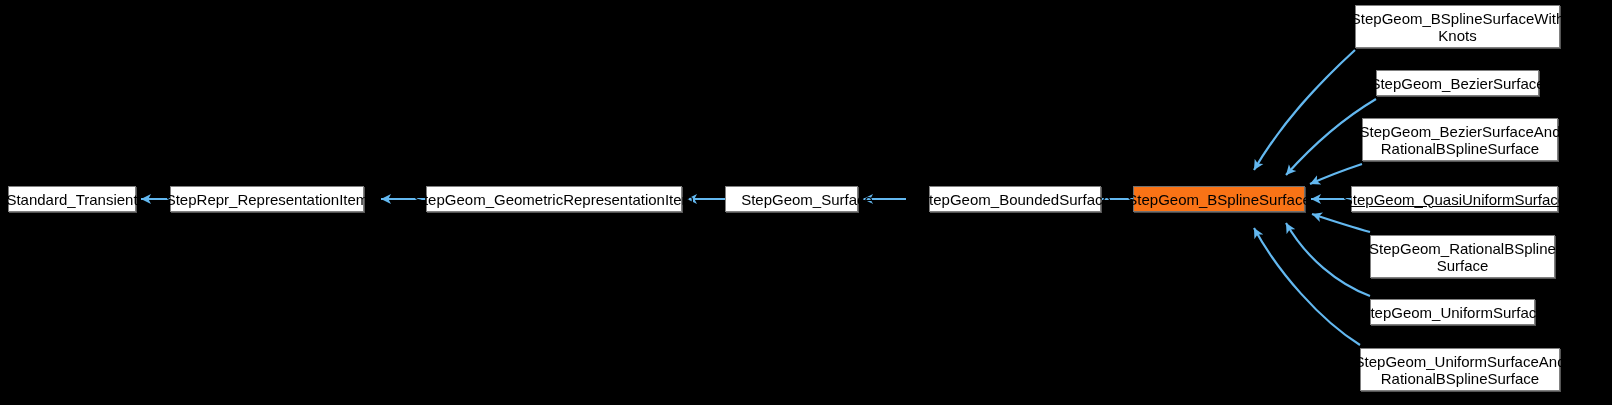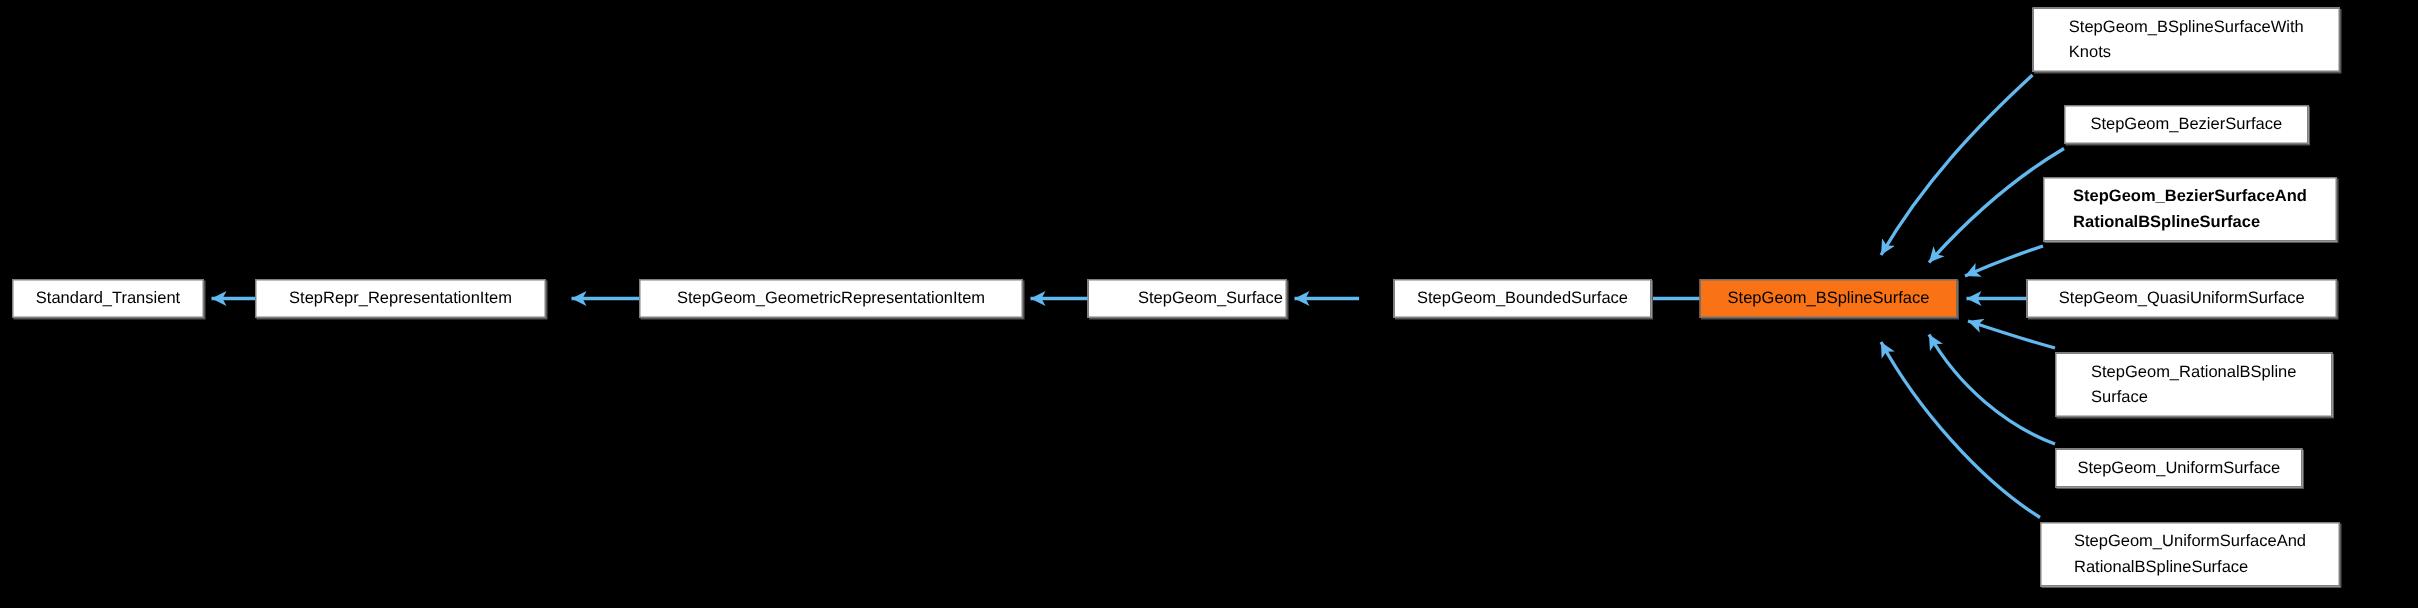--- a/index.html
+++ b/index.html
@@ -23,24 +23,25 @@
     width: 1612px;
     height: 405px;
     pointer-events: none;
   }
   .node {
     position: absolute;
     box-sizing: border-box;
     display: flex;
     align-items: center;
     justify-content: center;
+    text-align: center;
     background: #ffffff;
     border: 1px solid #808080;
     color: #000000;
-    font-size: 11px;
+    font-size: 15px;
     line-height: 17px;
     letter-spacing: 0px;
     white-space: pre-line;
     box-shadow: 1px 1px 0 0 #555555;
     z-index: 3;
   }
   .node.current {
     background: #f97316;
     border: 1px solid #707070;
     box-shadow: 1px 1px 0 0 #4a4a4a;
@@ -108,26 +109,26 @@
 
   <div class="node" style="left:1355px; top:5px; width:205px; height:43px;">
     <span>StepGeom_BSplineSurfaceWith
 Knots</span>
   </div>
 
   <div class="node" style="left:1376px; top:70px; width:163px; height:26px;">
     <span>StepGeom_BezierSurface</span>
   </div>
 
-  <div class="node" style="left:1362px; top:118px; width:196px; height:43px;font-weight:bold;">
+  <div class="node" style="left:1362px; top:118px; width:196px; height:43px;">
     <span>StepGeom_BezierSurfaceAnd
 RationalBSplineSurface</span>
   </div>
 
-  <div class="node" style="left:1351px; top:186px; width:207px; height:26px;">
+  <div class="node" style="left:1351px; top:186px; width:207px; height:26px;text-decoration:underline;">
     <span>StepGeom_QuasiUniformSurface</span>
   </div>
 
   <div class="node" style="left:1370px; top:235px; width:185px; height:43px;">
     <span>StepGeom_RationalBSpline
 Surface</span>
   </div>
 
   <div class="node" style="left:1370px; top:299px; width:165px; height:26px;">
     <span>StepGeom_UniformSurface</span>

